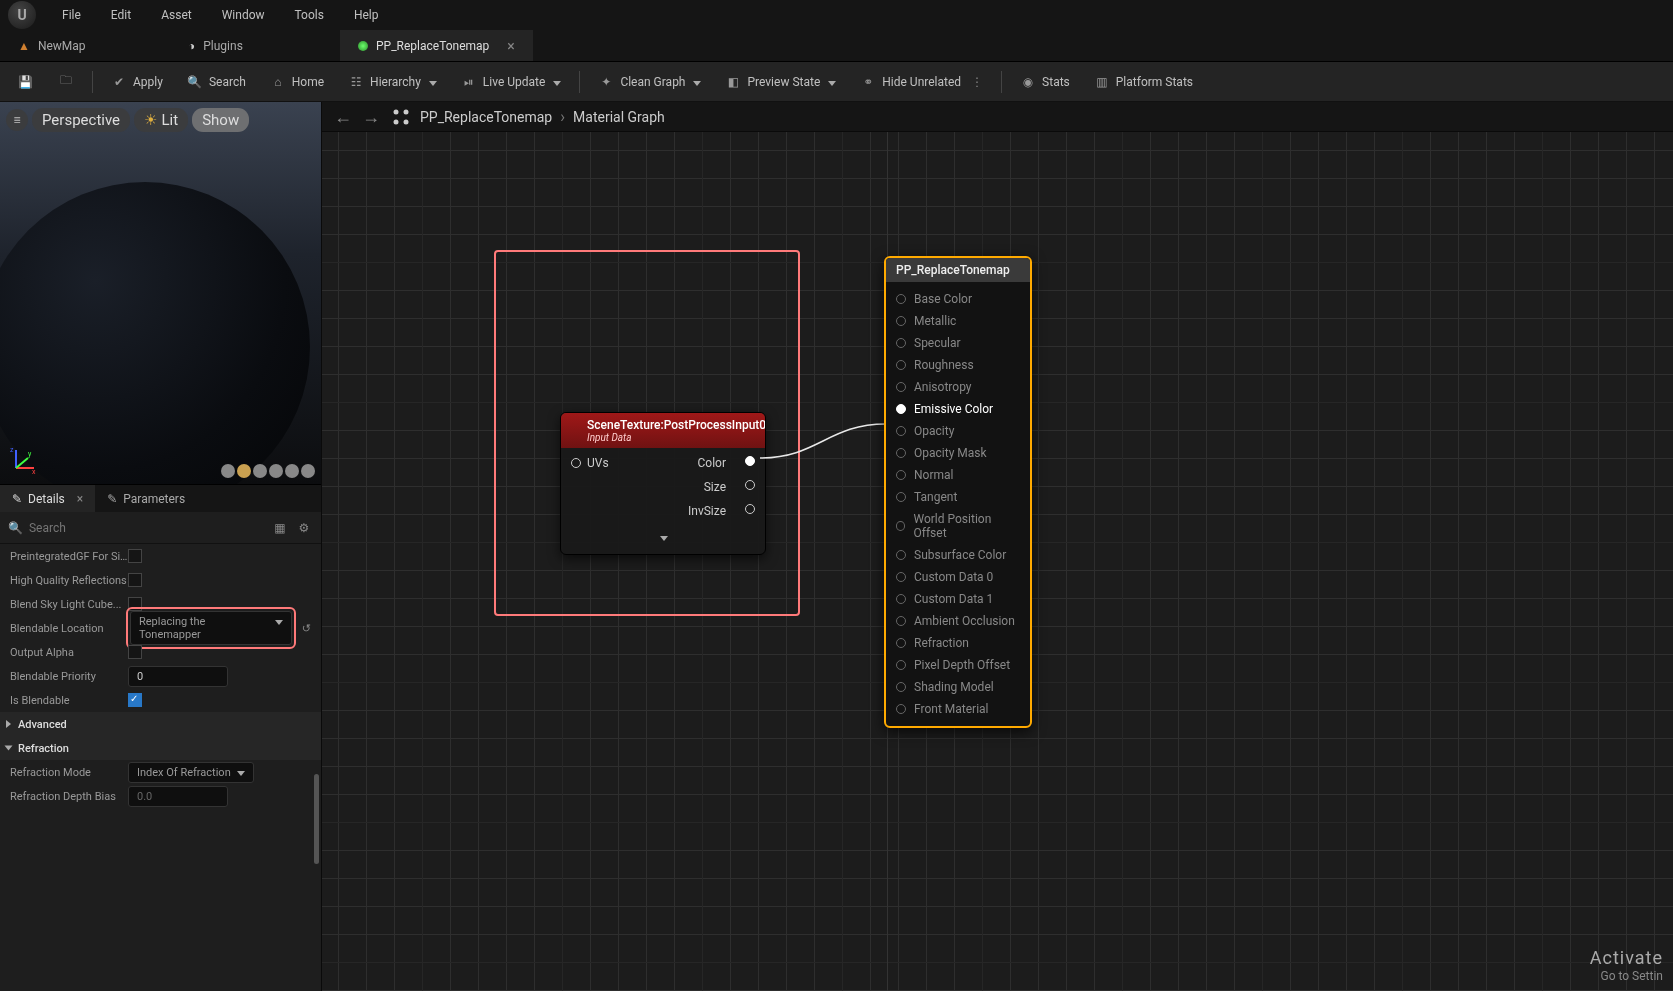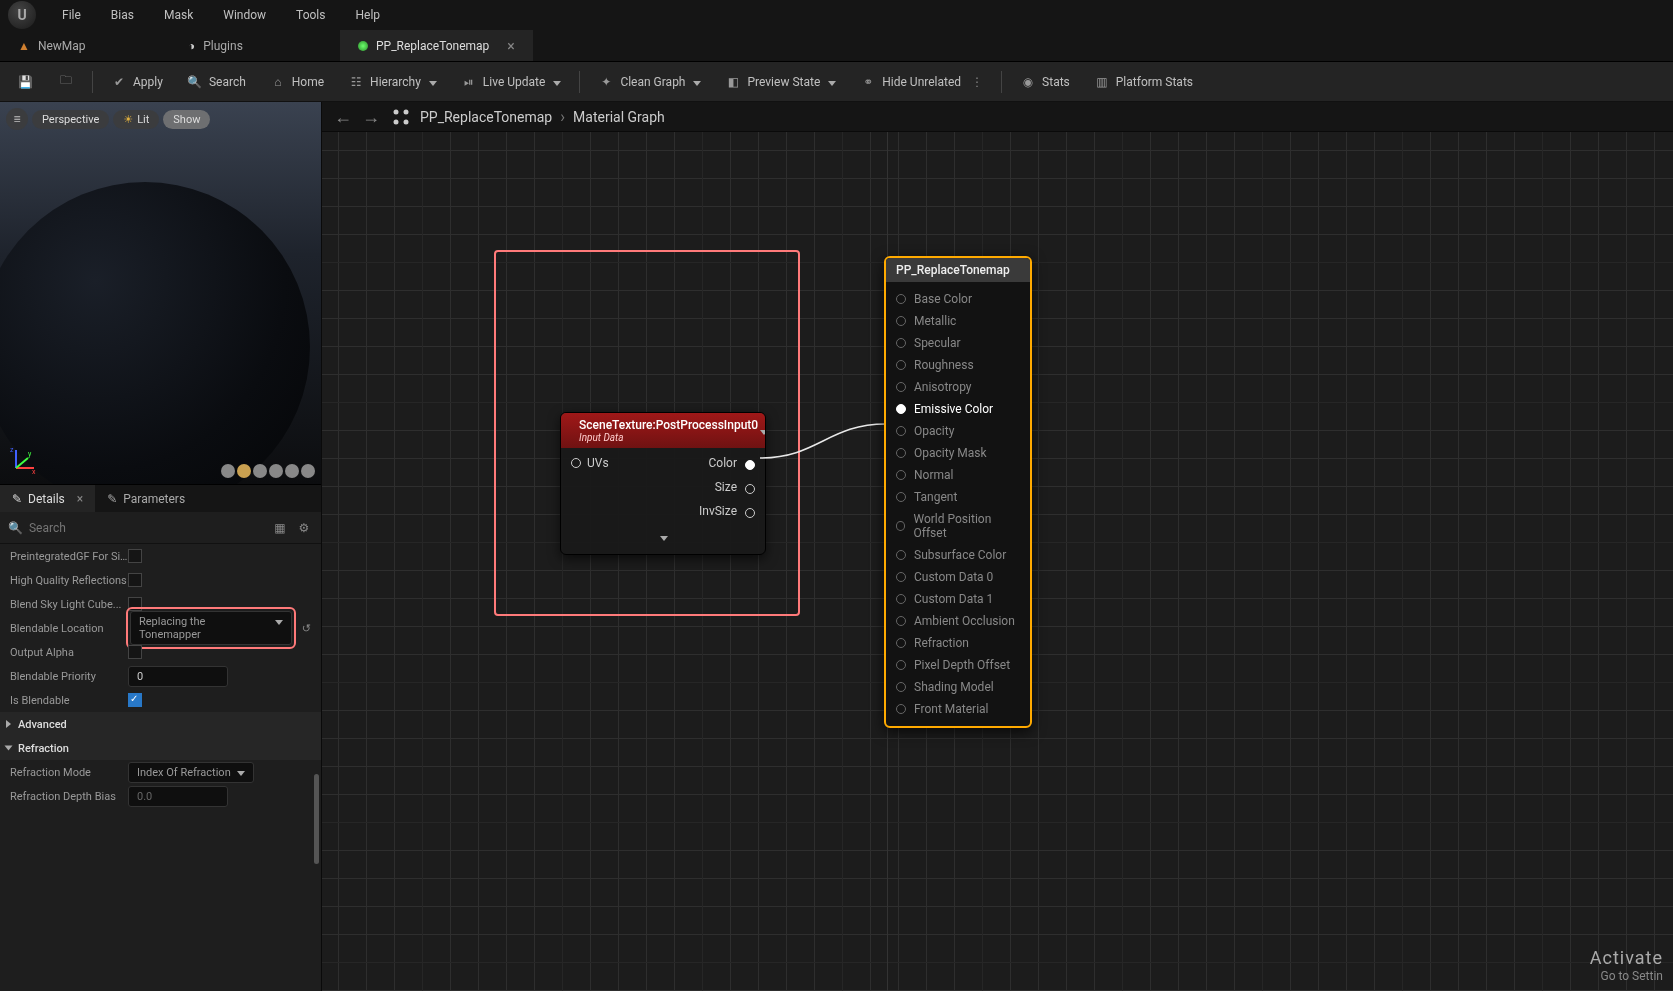--- a/index.html
+++ b/index.html
@@ -28,21 +28,21 @@
 
 
 .main { display:flex; height: calc(991px - 30px - 32px - 40px); }
 
 
 .leftcol { width: 322px; display:flex; flex-direction:column; background:#1b1b1b; border-right:1px solid #0a0a0a; }
 
 
 .viewport { height: 382px; position:relative; background: linear-gradient(180deg,#3a4250 0%, #1e232c 40%, #0c0d0f 100%); overflow:hidden; }
 .vp-controls { position:absolute; top:6px; left:6px; display:flex; gap:4px; align-items:center; z-index:2;}
-.vp-pill { background: rgba(60,60,60,0.85); border-radius: 11px; padding: 3px 10px; font-size:11px; color:#ddd; cursor:pointer; display:flex; align-items:center; gap:4px;}
+.vp-pill { background: rgba(60,60,60,0.85); border-radius: 11px; padding: 3px 10px; font-size:15px; color:#ddd; cursor:pointer; display:flex; align-items:center; gap:4px;}
 .vp-ham { width:22px; height:22px; background:rgba(60,60,60,0.85); border-radius:50%; display:flex; align-items:center; justify-content:center; cursor:pointer; }
 .vp-sphere { position:absolute; width: 330px; height:330px; border-radius:50%; background: radial-gradient(circle at 35% 30%, #1a1f28, #0a0c10 60%, #040506); left: -20px; top: 80px; }
 .vp-cubes { position:absolute; bottom:6px; right:6px; display:flex; gap:2px; }
 .vp-cubes div { width:14px;height:14px; background:#888; border-radius:7px; }
 .vp-cubes div:nth-child(2){background:#c9a050;}
 .vp-axis { position:absolute; left:8px; bottom:8px; width:30px; height:30px; }
 
 
 .paneltabs { height: 28px; display:flex; background:#151515; border-top:1px solid #000; }
 .paneltab { display:flex; align-items:center; gap:6px; padding:0 12px; color:#aaa; cursor:pointer; }
@@ -95,29 +95,29 @@
   background-size: 140px 140px, 140px 140px, 28px 28px, 28px 28px;
   background-position: -40px -10px, -40px -10px, -40px -10px, -40px -10px;
 }
 .grid-center-v { position:absolute; top:0; bottom:0; left:565px; width:1px; background:#333; }
 
 
 .sel-rect { position:absolute; border:2px solid #ff7a7a; border-radius:4px; }
 
 
 .gnode { position:absolute; background:rgba(25,25,25,0.95); border:1px solid #000; border-radius:6px; box-shadow:0 4px 12px rgba(0,0,0,0.6); overflow:hidden; }
-.gnode .gn-header { padding:5px 18px; display:flex; align-items:center; justify-content:space-between; }
+.gnode .gn-header { padding:5px 26px; display:flex; align-items:center; justify-content:space-between; }
 .gn-scene .gn-header { background: linear-gradient(180deg, #a01818, #701212); color:#fff; }
 .gn-scene .gn-sub { font-size:10px; color:#ffcccc; font-style:italic; }
 .gn-body { padding:6px 0; display:flex; flex-direction:column; gap:6px; }
 .pinrow { display:flex; align-items:center; justify-content:space-between; padding:2px 10px; font-size:12px; color:#ccc; }
 .pin { width:10px;height:10px; border:1.5px solid #ccc; border-radius:50%; display:inline-block; }
 .pin.filled { background:#fff; border-color:#fff; }
 .pin-left { display:flex; align-items:center; gap:6px; }
-.pin-right { display:flex; align-items:flex-end; gap:8px; }
+.pin-right { display:flex; align-items:flex-start; gap:19px; }
 .gn-expand { text-align:center; padding:4px; color:#aaa; cursor:pointer; }
 
 
 .matnode { position:absolute; width:148px; background:rgba(18,18,18,0.96); border:2px solid #ffaa00; border-radius:6px; box-shadow:0 4px 14px rgba(0,0,0,0.7); }
 .matnode .mn-header { background:#3a3a3a; color:#eee; padding:5px 10px; font-weight:500; border-radius:4px 4px 0 0; font-size:12px;}
 .matnode .mn-body { padding:6px 0; display:flex; flex-direction:column; }
 .matnode .minput { display:flex; align-items:center; gap:8px; padding:4px 10px; font-size:12px; color:#888; }
 .matnode .minput .pin { border-color:#666; }
 .matnode .minput.active { color:#fff; }
 .matnode .minput.active .pin { background:#fff; border-color:#fff; }
@@ -131,22 +131,22 @@
 .watermark .big { font-size:18px; color:#aaa; letter-spacing:1px;}
 
 svg { display:block; }
 </style>
 </head>
 <body>
 
 <div class="menubar">
   <div class="ue-logo">U</div>
   <div class="menu-item">File</div>
-  <div class="menu-item">Bias</div>
-  <div class="menu-item">Mask</div>
+  <div class="menu-item">Edit</div>
+  <div class="menu-item">Asset</div>
   <div class="menu-item">Window</div>
   <div class="menu-item">Tools</div>
   <div class="menu-item">Help</div>
 </div>
 
 <div class="doctabs">
   <div class="doctab">
     <span class="tabicon" style="color:#d08030;">▲</span>
     <span>NewMap</span>
   </div>

